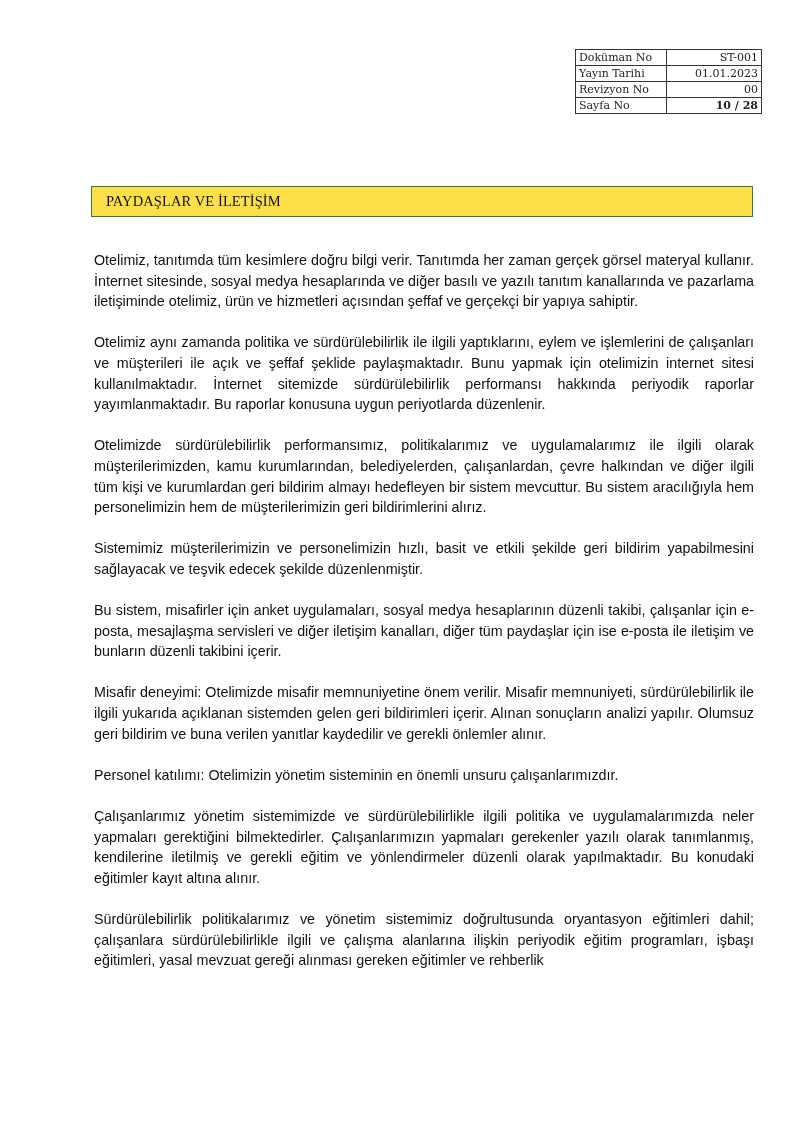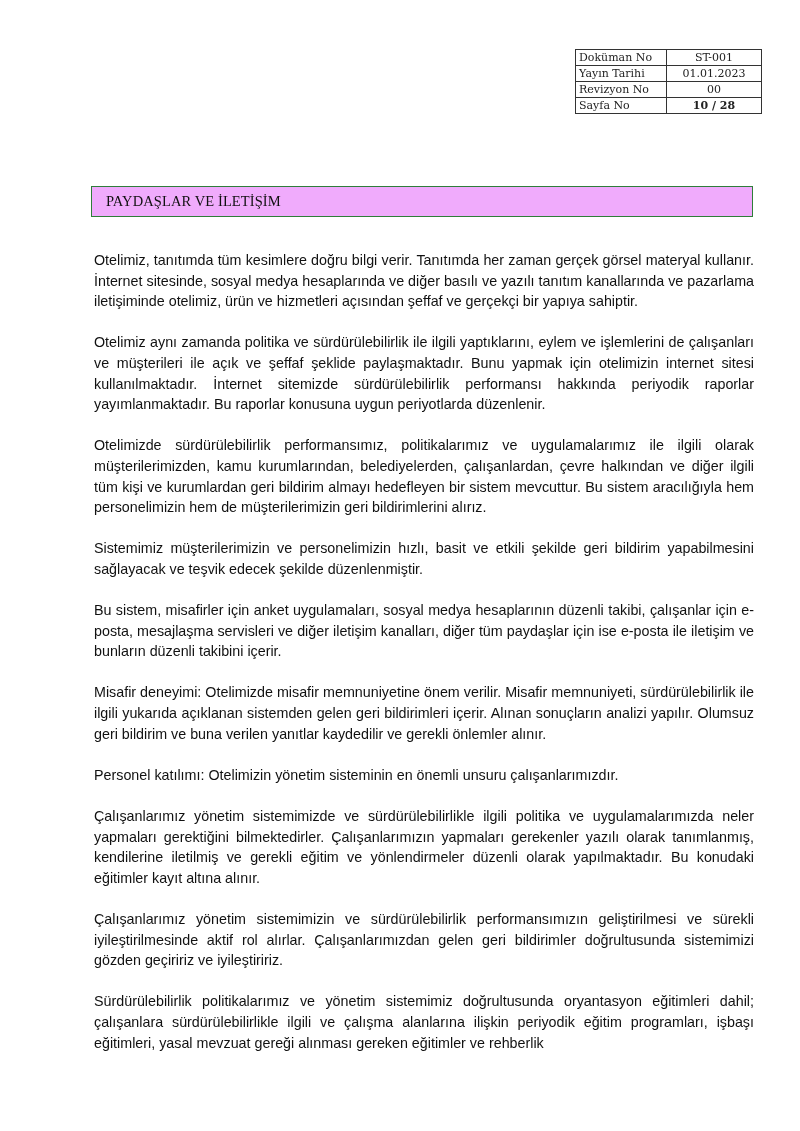--- a/index.html
+++ b/index.html
@@ -9,26 +9,26 @@
   .meta-table {
     position: absolute; left: 575px; top: 49px; width: 187px;
     border-collapse: collapse;
     font-family: "DejaVu Serif", "Liberation Serif", serif;
     font-size: 11px; color: #222;
   }
   .meta-table td {
     border: 1px solid #333; padding: 0 3px; line-height: 15px; vertical-align: top;
   }
   .meta-table td.k { width: 84px; text-align: left; }
-  .meta-table td.v { text-align: center; }
+  .meta-table td.v { text-align: right; }
   .meta-table td.v.bold { font-weight: bold; }
 
   .section-bar {
     position: absolute; left: 91px; top: 186px; width: 662px; height: 31px;
-    background: #f0abfc; border: 1px solid #2f7d3a; box-sizing: border-box;
+    background: #fde047; border: 1px solid #2f7d3a; box-sizing: border-box;
     display: flex; align-items: center;
   }
   .section-title {
     font-family: "Liberation Serif", "DejaVu Serif", serif;
     font-size: 14.5px; color: #111; padding-left: 14px; letter-spacing: 0.1px;
   }
 
   .body {
     position: absolute; left: 94px; top: 225px; width: 660px;
     font-family: "Liberation Sans", "DejaVu Sans", sans-serif;
@@ -68,17 +68,16 @@
 
   <div class="body">
     <p>Otelimiz, tanıtımda tüm kesimlere doğru bilgi verir. Tanıtımda her zaman gerçek görsel materyal kullanır. İnternet sitesinde, sosyal medya hesaplarında ve diğer basılı ve yazılı tanıtım kanallarında ve pazarlama iletişiminde otelimiz, ürün ve hizmetleri açısından şeffaf ve gerçekçi bir yapıya sahiptir.</p>
     <p>Otelimiz aynı zamanda politika ve sürdürülebilirlik ile ilgili yaptıklarını, eylem ve işlemlerini de çalışanları ve müşterileri ile açık ve şeffaf şeklide paylaşmaktadır. Bunu yapmak için otelimizin internet sitesi kullanılmaktadır. İnternet sitemizde sürdürülebilirlik performansı hakkında periyodik raporlar yayımlanmaktadır. Bu raporlar konusuna uygun periyotlarda düzenlenir.</p>
     <p>Otelimizde sürdürülebilirlik performansımız, politikalarımız ve uygulamalarımız ile ilgili olarak müşterilerimizden, kamu kurumlarından, belediyelerden, çalışanlardan, çevre halkından ve diğer ilgili tüm kişi ve kurumlardan geri bildirim almayı hedefleyen bir sistem mevcuttur. Bu sistem aracılığıyla hem personelimizin hem de müşterilerimizin geri bildirimlerini alırız.</p>
     <p>Sistemimiz müşterilerimizin ve personelimizin hızlı, basit ve etkili şekilde geri bildirim yapabilmesini sağlayacak ve teşvik edecek şekilde düzenlenmiştir.</p>
     <p>Bu sistem, misafirler için anket uygulamaları, sosyal medya hesaplarının düzenli takibi, çalışanlar için e-posta, mesajlaşma servisleri ve diğer iletişim kanalları, diğer tüm paydaşlar için ise e-posta ile iletişim ve bunların düzenli takibini içerir.</p>
     <p>Misafir deneyimi: Otelimizde misafir memnuniyetine önem verilir. Misafir memnuniyeti, sürdürülebilirlik ile ilgili yukarıda açıklanan sistemden gelen geri bildirimleri içerir. Alınan sonuçların analizi yapılır. Olumsuz geri bildirim ve buna verilen yanıtlar kaydedilir ve gerekli önlemler alınır.</p>
     <p>Personel katılımı: Otelimizin yönetim sisteminin en önemli unsuru çalışanlarımızdır.</p>
     <p>Çalışanlarımız yönetim sistemimizde ve sürdürülebilirlikle ilgili politika ve uygulamalarımızda neler yapmaları gerektiğini bilmektedirler. Çalışanlarımızın yapmaları gerekenler yazılı olarak tanımlanmış, kendilerine iletilmiş ve gerekli eğitim ve yönlendirmeler düzenli olarak yapılmaktadır. Bu konudaki eğitimler kayıt altına alınır.</p>
-    <p>Çalışanlarımız yönetim sistemimizin ve sürdürülebilirlik performansımızın geliştirilmesi ve sürekli iyileştirilmesinde aktif rol alırlar. Çalışanlarımızdan gelen geri bildirimler doğrultusunda sistemimizi gözden geçiririz ve iyileştiririz.</p>
     <p>Sürdürülebilirlik politikalarımız ve yönetim sistemimiz doğrultusunda oryantasyon eğitimleri dahil; çalışanlara sürdürülebilirlikle ilgili ve çalışma alanlarına ilişkin periyodik eğitim programları, işbaşı eğitimleri, yasal mevzuat gereği alınması gereken eğitimler ve rehberlik</p>
   </div>
 
 </div>
 
 </body></html>

